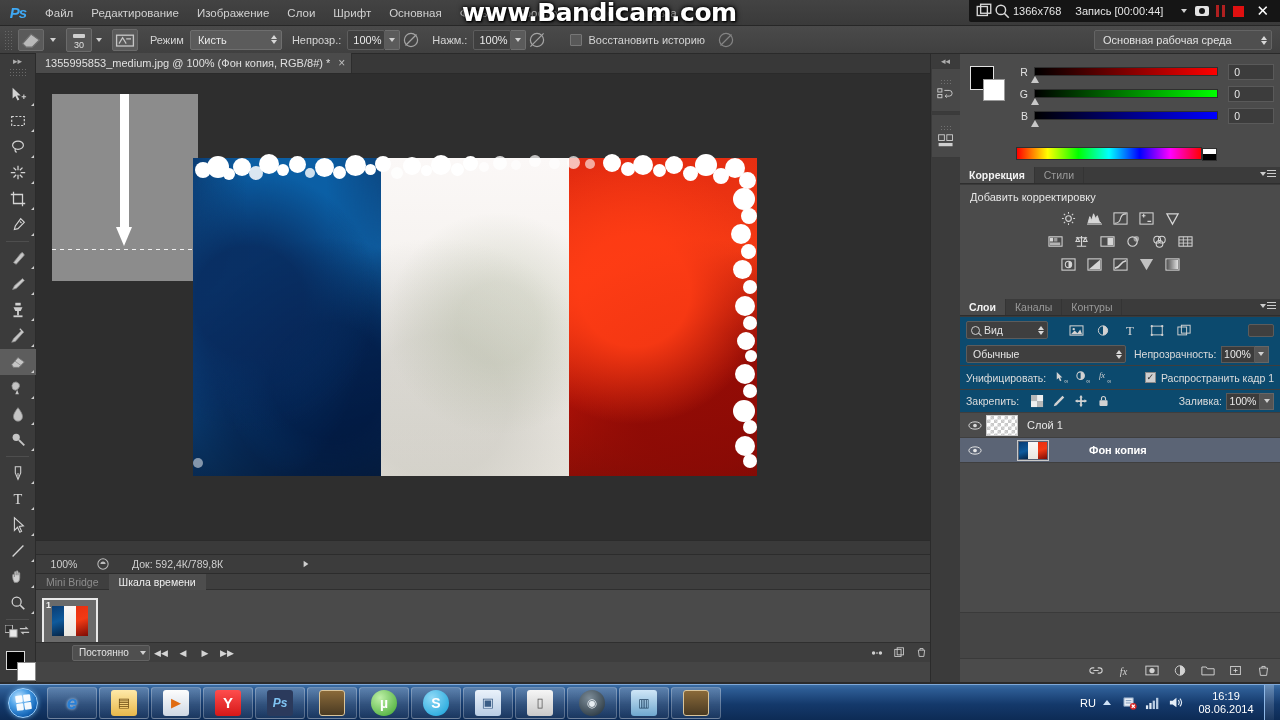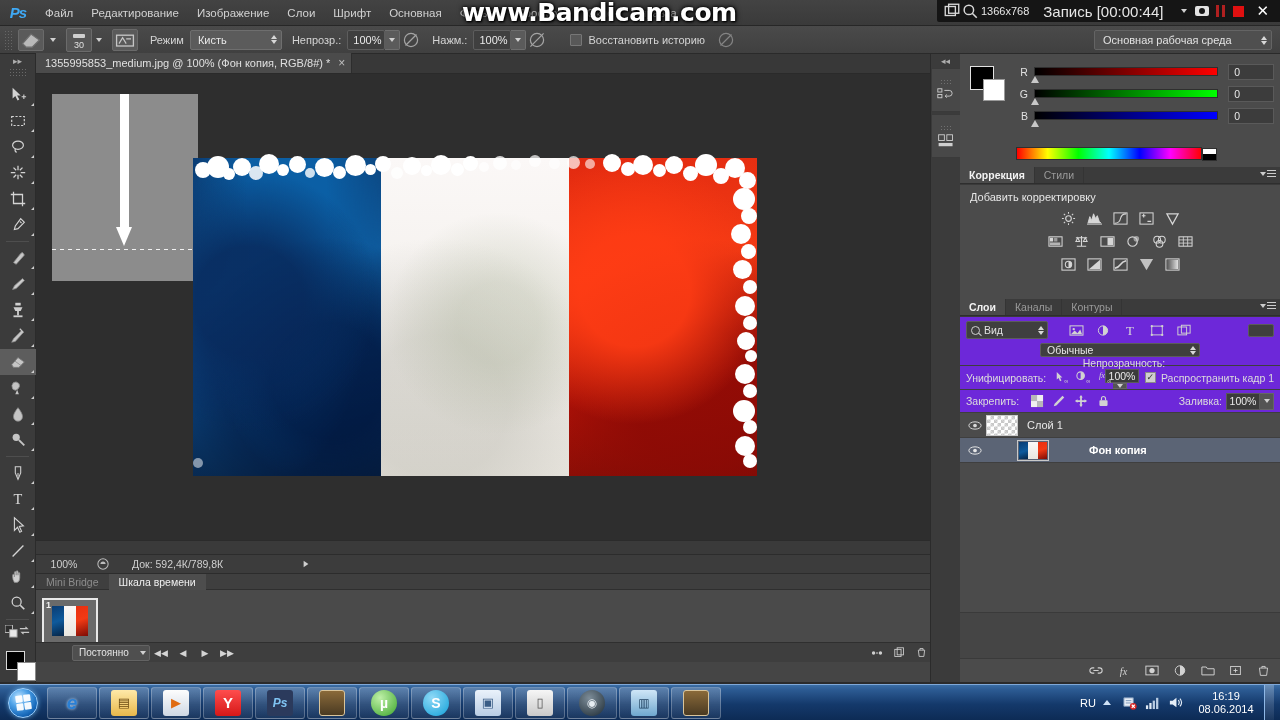--- a/index.html
+++ b/index.html
@@ -40,21 +40,21 @@
     text-shadow:0 0 3px #000, 0 0 6px #000, 1px 1px 2px #000;
     pointer-events:none;
   }
   .bandicam-bar {
     position:absolute; right:0; top:0; height:22px;
     background:#151515; display:flex; align-items:center;
     padding:0 2px 0 6px; border-bottom-left-radius:2px;
   }
   .bandicam-bar .bi { width:18px; height:18px; display:flex; align-items:center; justify-content:center; color:#d8d8d8; font-size:11px;}
   .bandicam-bar .res { color:#e6e6e6; font-size:11px; margin:0 14px 0 2px; }
-  .bandicam-bar .rec { color:#e6e6e6; font-size:15px; margin-right:12px; }
+  .bandicam-bar .rec { color:#e6e6e6; font-size:11px; margin-right:12px; }
   .bi-pause { width:9px; height:12px; background:
       linear-gradient(to right,#b02020 0 3px, transparent 3px 6px, #b02020 6px 9px); }
   .bi-stop { width:11px; height:11px; background:#e01010; }
   .bi-cam { width:14px; height:10px; background:#e2e2e2; border-radius:2px; position:relative;}
   .bi-cam:after{content:"";position:absolute;left:4px;top:2px;width:6px;height:6px;border-radius:50%;background:#151515;}
   .bi-close { color:#fff; font-size:15px; padding:0 9px; }
 
   
   .optionsbar {
     position:absolute; left:0; top:26px; width:1280px; height:28px;
@@ -280,32 +280,32 @@
     background:linear-gradient(#ffffff 0 50%, #000000 50% 100%);border:1px solid #2f2f2f;}
 
   
   .adjpanel { height:115px;background:#4b4b4b;padding:6px 0 0 0;border-top:1px solid #3a3a3a; }
   .adj-title { font-size:11px;color:#e6e6e6;padding:0 0 7px 10px; }
   .adj-row { display:flex;justify-content:center;gap:7px;margin-bottom:6px; }
   .adj-ic { width:19px;height:17px;display:flex;align-items:center;justify-content:center; }
   .adj-ic svg { width:17px;height:15px; }
 
   
-  .layerspanel { height:auto;background:#6d28d9;border-top:1px solid #3a3a3a; }
+  .layerspanel { height:auto;background:#0c4a6e;border-top:1px solid #3a3a3a; }
   .lp-filter { display:flex;align-items:center;height:26px;padding:0 6px; }
   .lp-kind {
     width:82px;height:18px;background:#3f3f3f;border:1px solid #5c5c5c;border-radius:2px;
     display:flex;align-items:center;justify-content:space-between;padding:0 3px 0 4px;font-size:10.5px;color:#e2e2e2;
   }
   .lp-kind .mag { width:9px;height:9px;border:1.2px solid #cfcfcf;border-radius:50%;position:relative;margin-right:4px;}
   .lp-kind .mag:after{content:"";position:absolute;right:-3px;bottom:-2px;width:4px;height:1.2px;background:#cfcfcf;transform:rotate(45deg);}
   .lp-ficons { display:flex;gap:11px;margin-left:20px;align-items:center; }
   .lp-ficons .fi { width:16px;height:16px;display:flex;align-items:center;justify-content:center;}
   .lp-toggle { width:26px;height:13px;background:#3f3f3f;border:1px solid #5c5c5c;border-radius:2px;margin-left:auto;}
-  .lp-blend { display:flex;align-items:center;height:22px;padding:0 6px;flex-direction:column; }
+  .lp-blend { display:flex;align-items:center;height:22px;padding:0 6px; }
   .blend-sel {
     width:160px;height:18px;background:#3f3f3f;border:1px solid #5c5c5c;border-radius:2px;
     display:flex;align-items:center;justify-content:space-between;padding:0 3px 0 6px;font-size:10.5px;color:#e6e6e6;
   }
   .lp-lbl { font-size:10.5px;color:#dcdcdc;margin-left:8px; }
   .lp-num { width:34px;height:17px;background:#3b3b3b;border:1px solid #5a5a5a;
     font-size:10.5px;color:#eaeaea;display:flex;align-items:center;justify-content:center;margin-left:4px;}
   .lp-numbtn { width:14px;height:17px;background:#545454;border:1px solid #666;border-left:none;
     display:flex;align-items:center;justify-content:center;}
   .lp-unify { display:flex;align-items:center;height:24px;padding:0 6px;border-top:1px solid #3e3e3e;}

